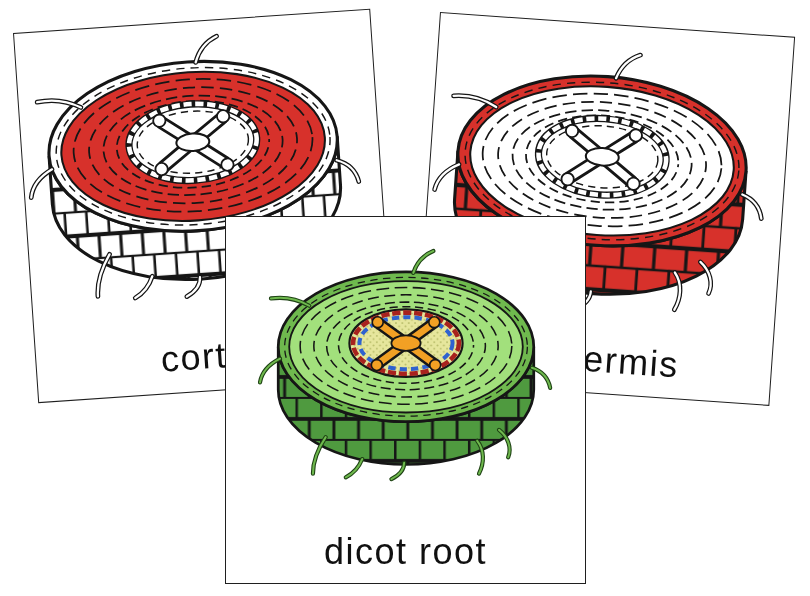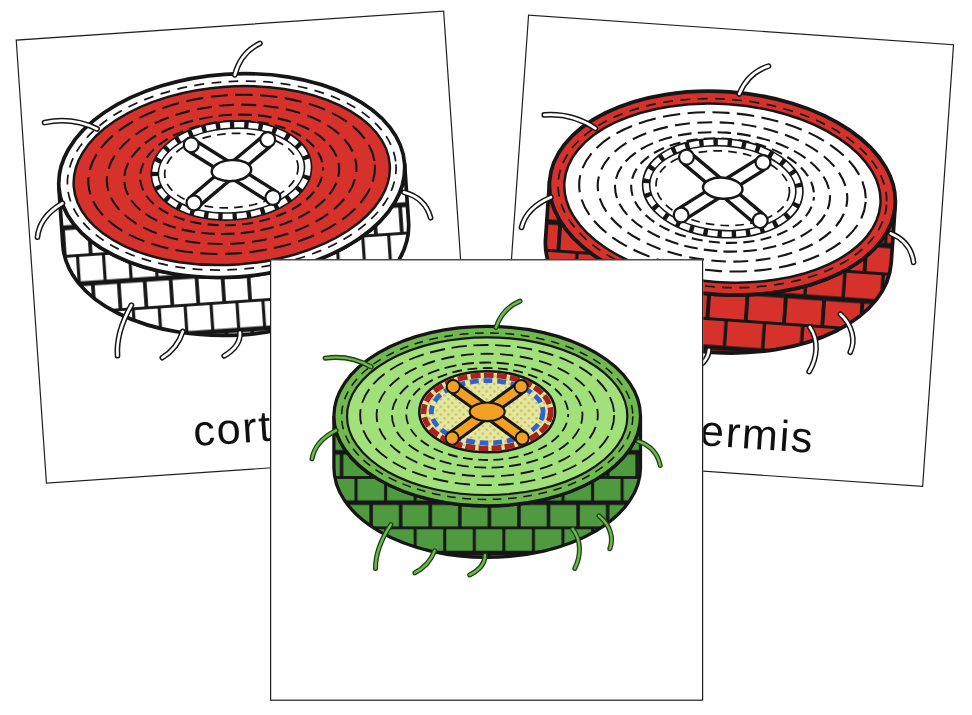--- a/index.html
+++ b/index.html
@@ -226,15 +226,16 @@
           <path d="M22,118 C10,124 2,132 0,144"></path>
             <path d="M72,204 C64,216 58,230 58,244"></path>
           <path d="M158,232 C158,240 152,246 144,250"></path>
             <path d="M238,208 C246,218 246,232 240,244"></path>
           <path d="M298,128 C310,132 316,140 318,150"></path>
             <path d="M262,196 C272,204 276,216 272,226"></path>
           <path d="M112,228 C108,238 102,244 94,248"></path>
         </g>
       </g>
     </svg>
+    <div class="card-label">dicot root</div>
   </div>
 
 </div>
 
 </body></html>

